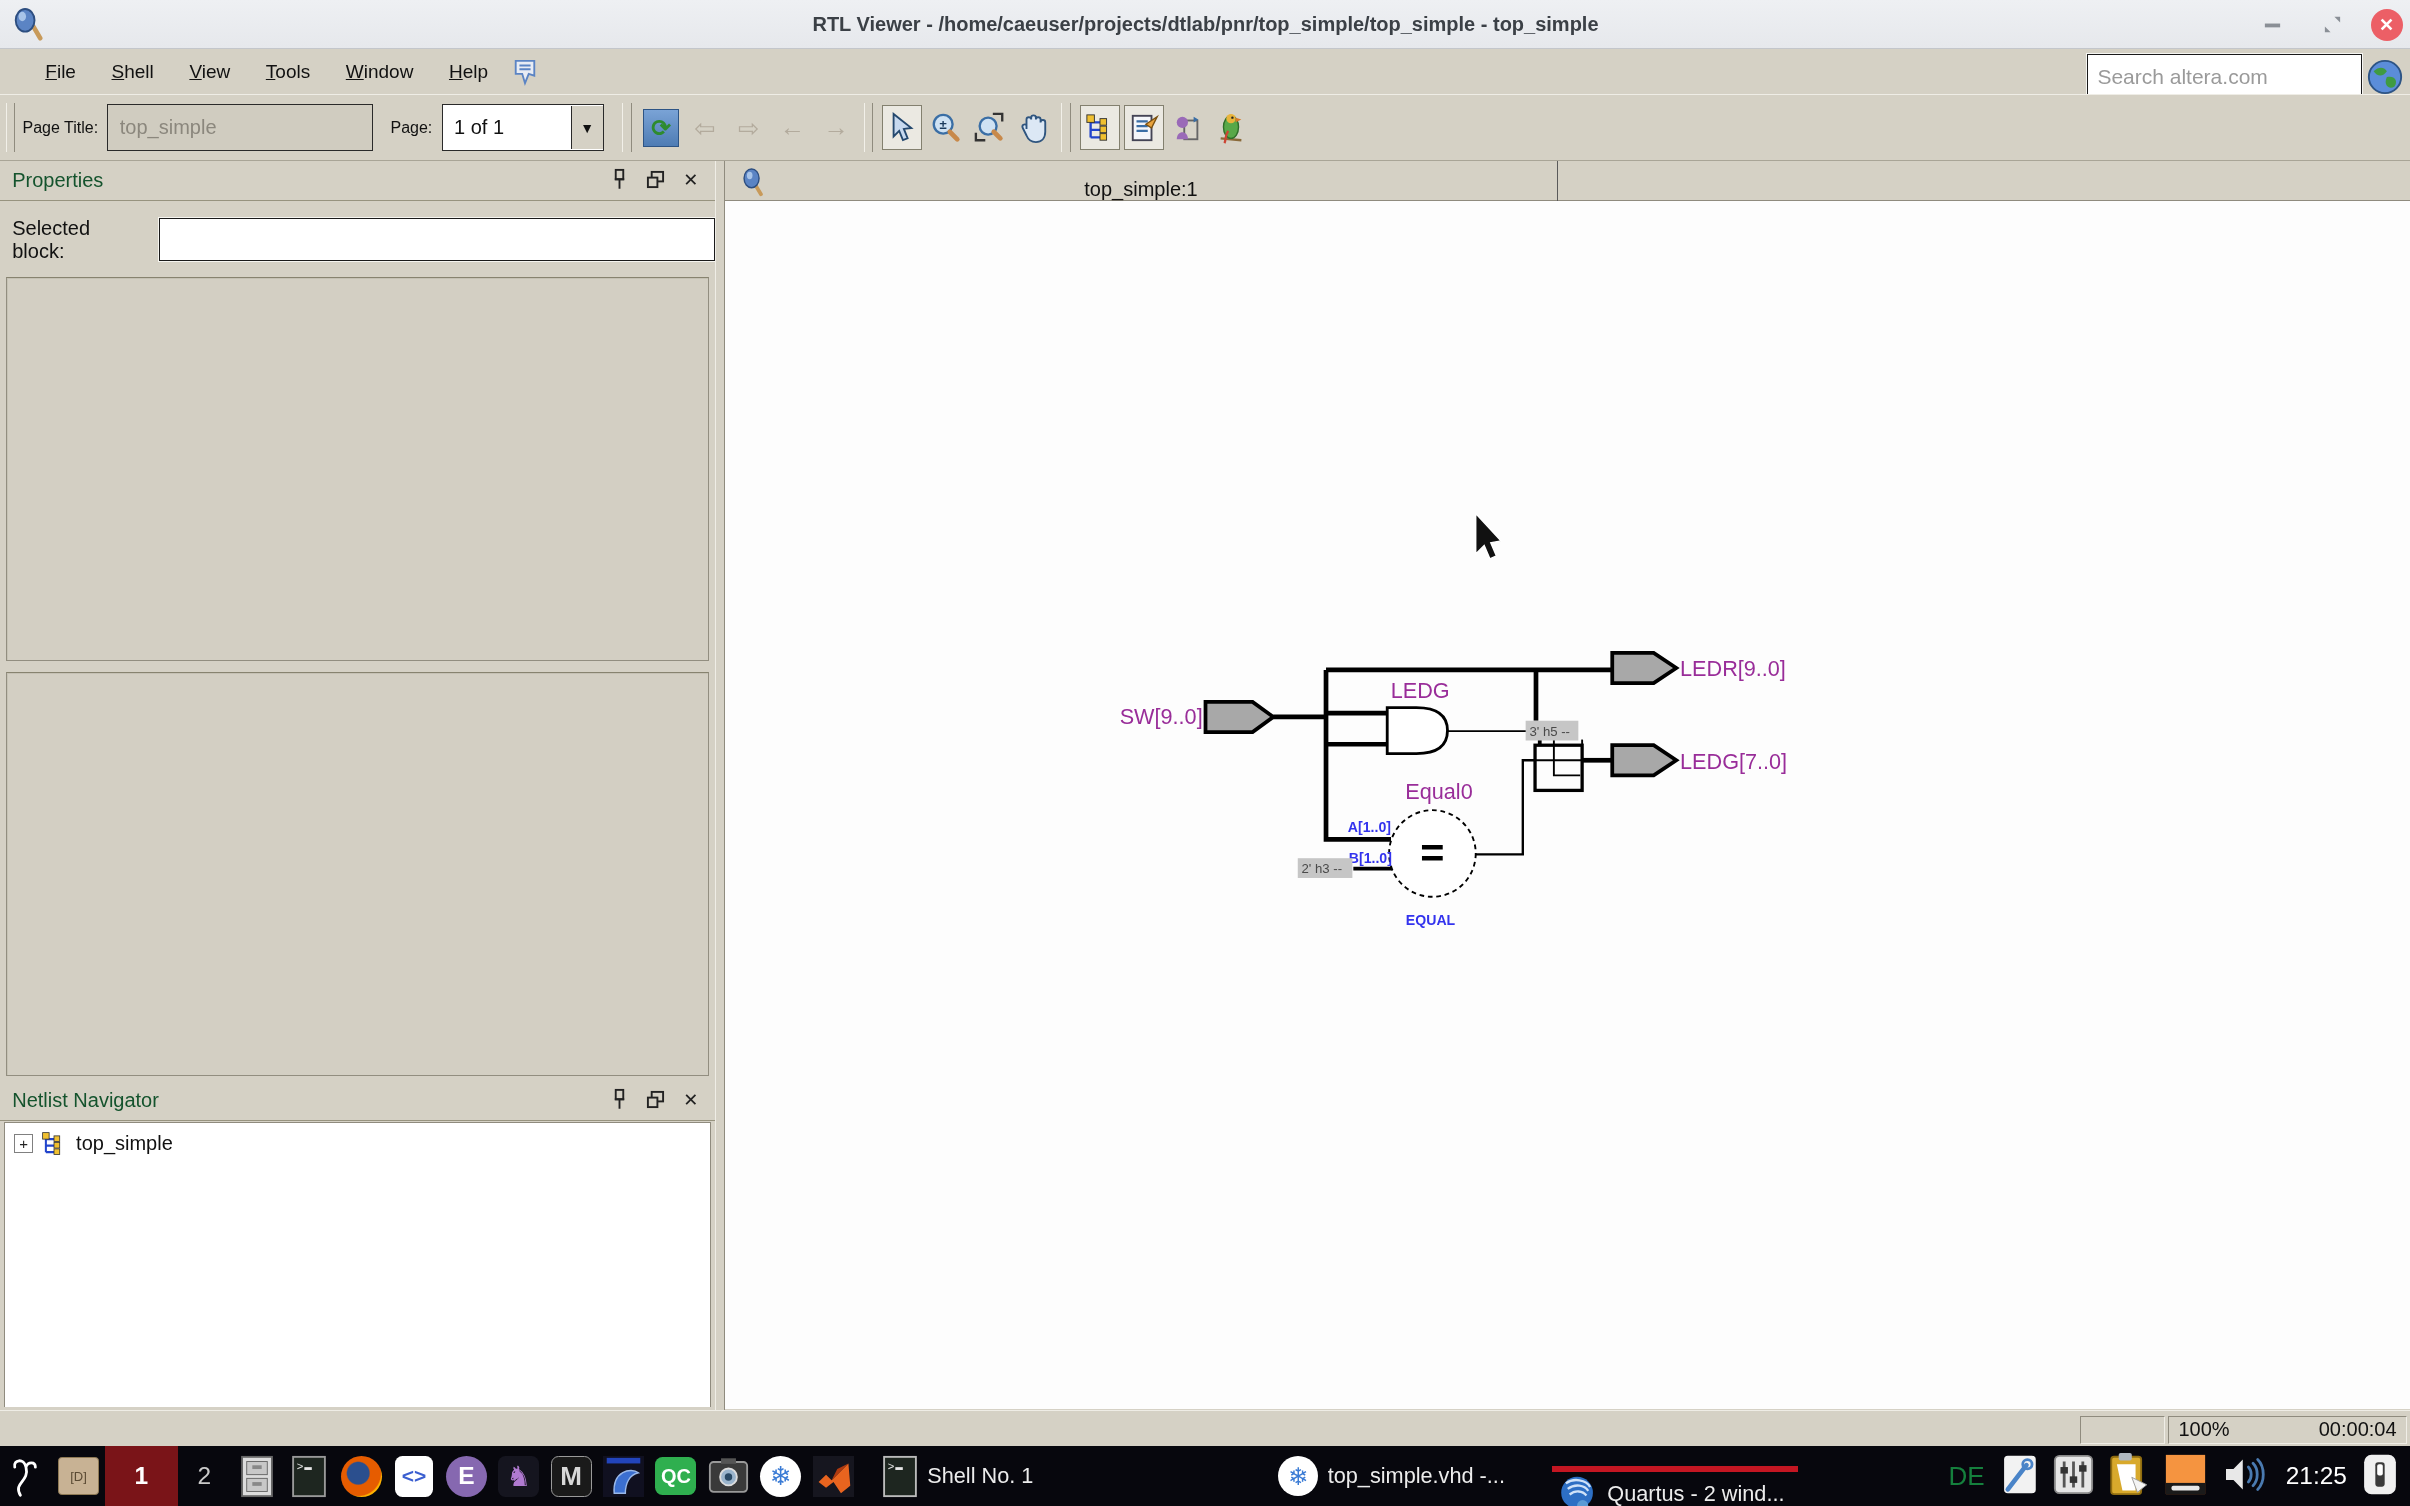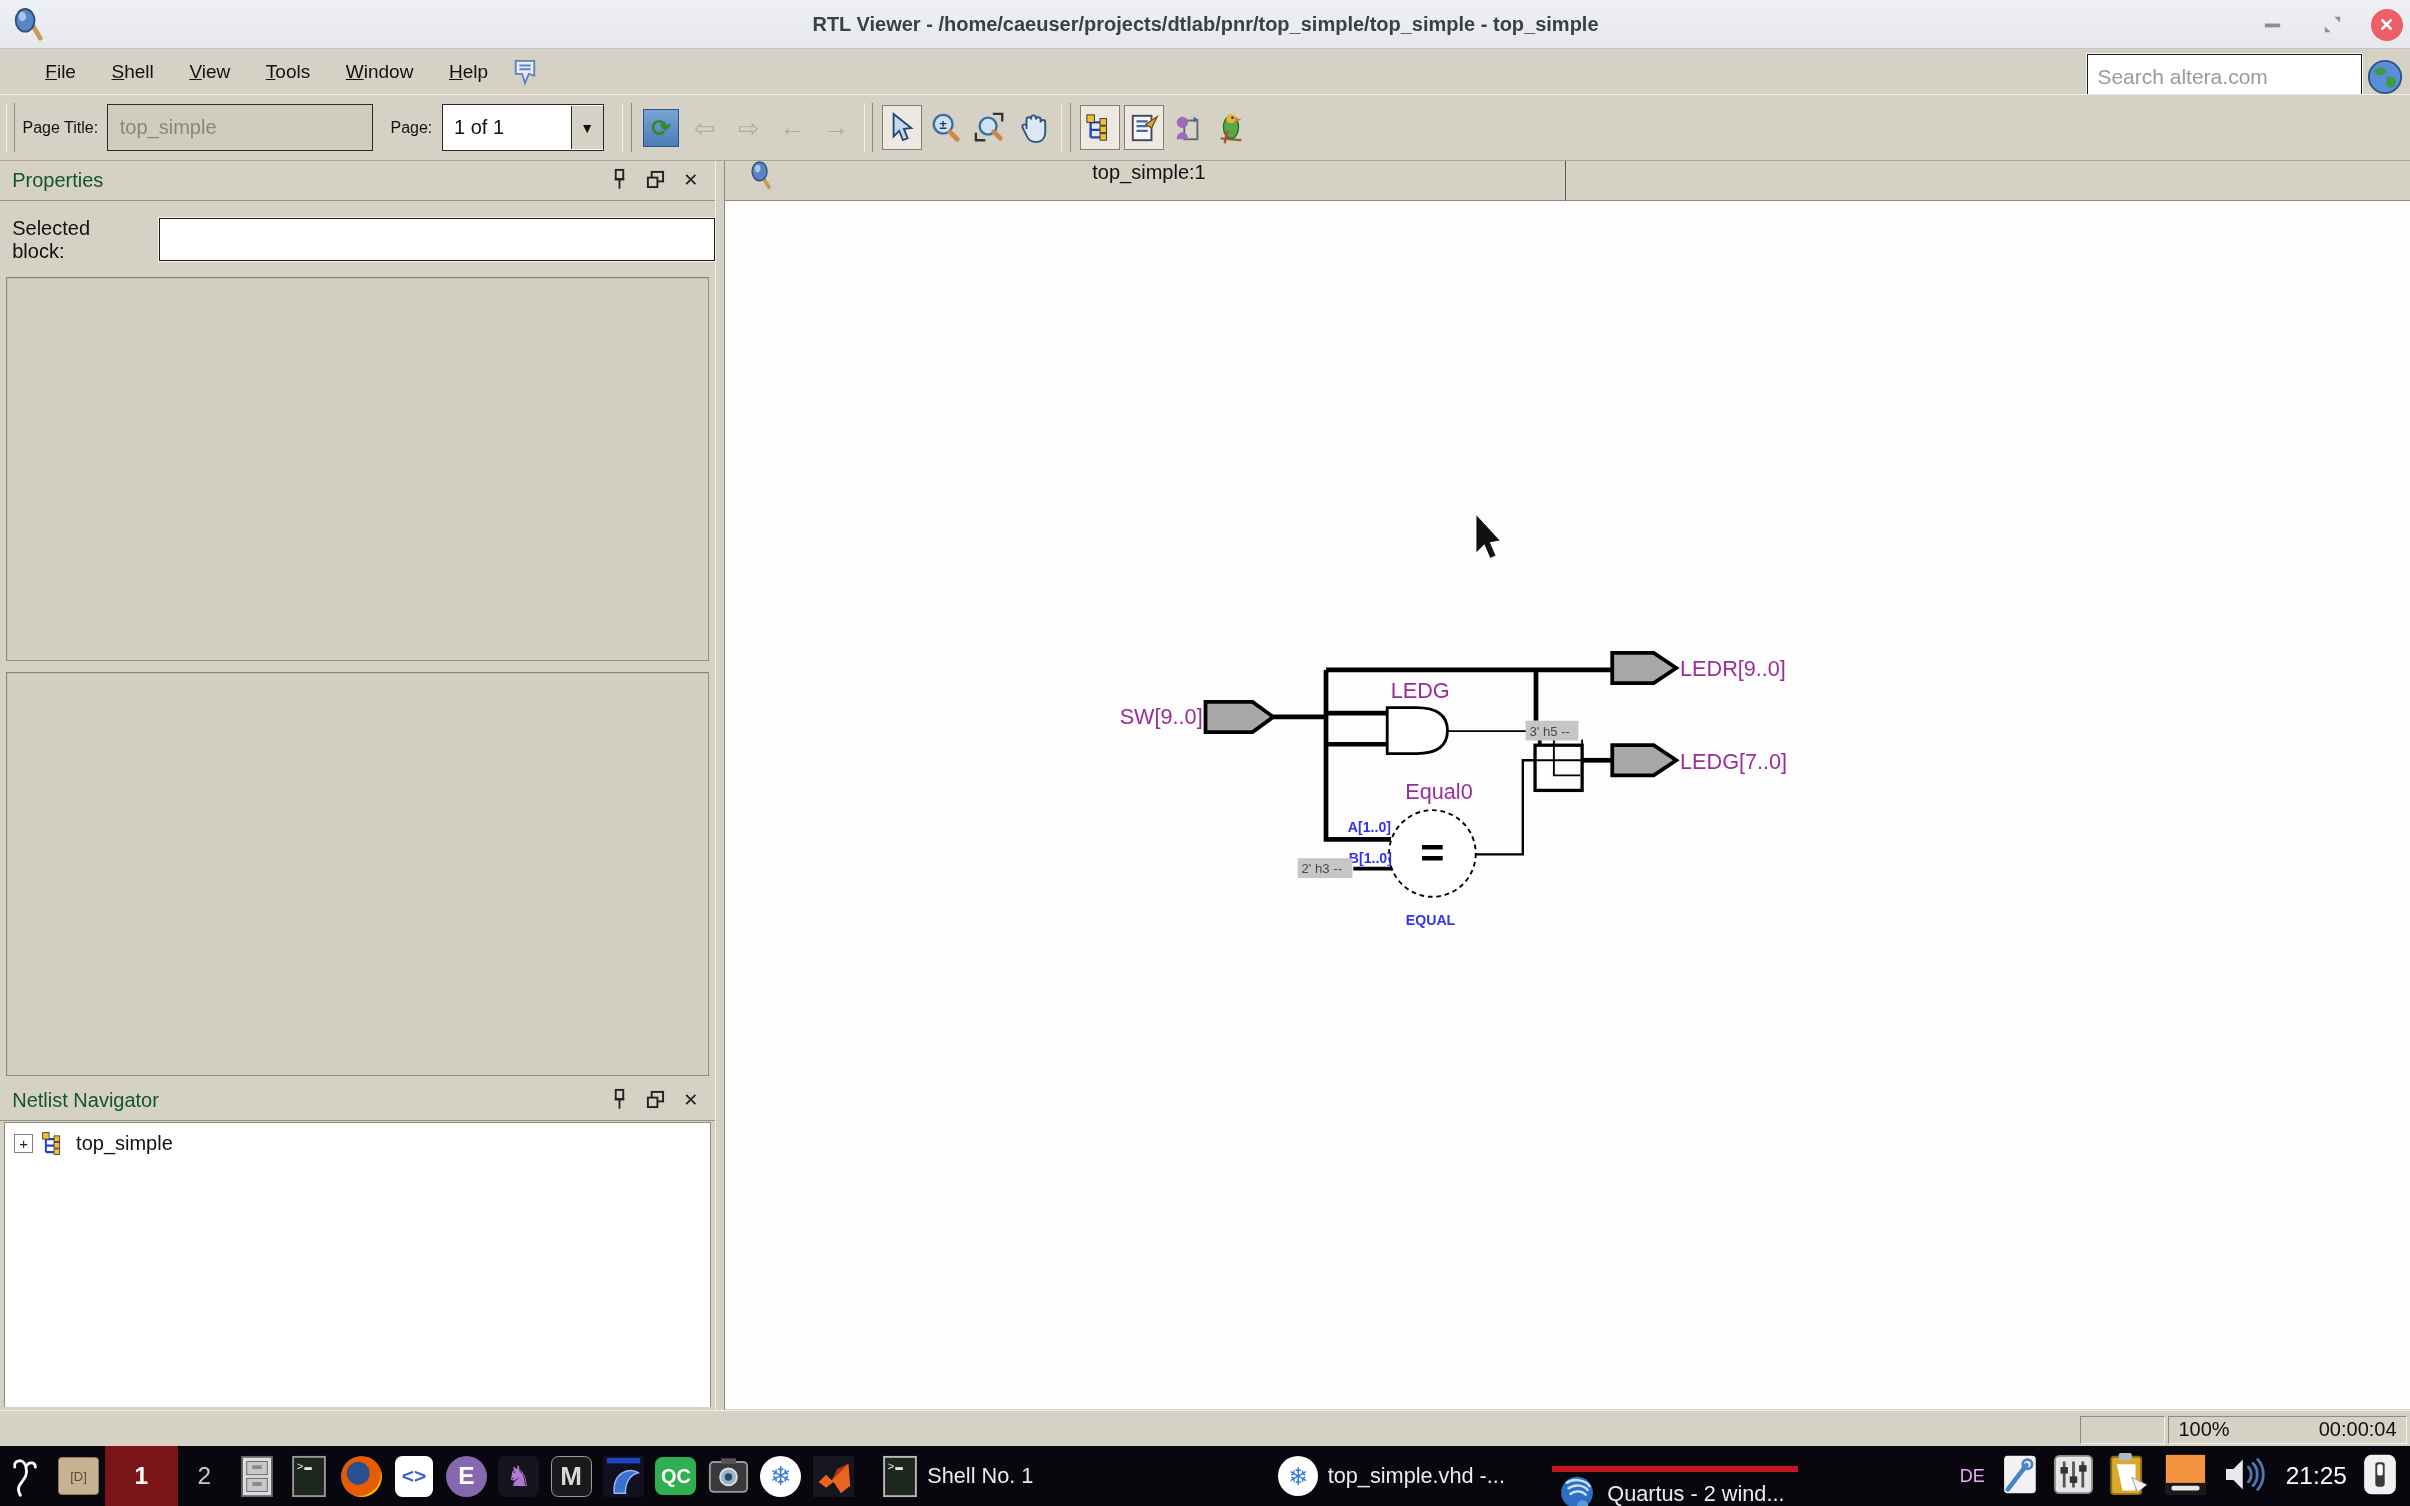--- a/index.html
+++ b/index.html
@@ -77,22 +77,22 @@
     background:#fff; border:1.9px solid #8f8b7e; border-bottom:none; }
   .tree-row { display:flex; align-items:center; padding:7.5px 0 0 9.4px; }
   .expander { width:19px; height:19px; border:0.9px solid #808080; background:#fff;
     font-size:15px; line-height:17px; text-align:center; color:#222; margin-right:7.5px; }
   .tree-label { font-size:20px; color:#111; margin-left:9.4px; }
 
   
   .rightarea { position:absolute; left:725px; top:161px; width:1686px; height:1249px; }
   .tabbar { position:absolute; left:0; top:0; width:1686px; height:40px; background:#d5d1c5;
     border-bottom:0.9px solid #8f8b7e; }
-  .tab-active { position:absolute; left:8px; top:0; width:833px; height:40px;
-    border-right:1.9px solid #5a5a5a; display:flex; align-items:flex-start; }
+  .tab-active { position:absolute; left:0; top:0; width:833px; height:40px;
+    border-right:1.9px solid #5a5a5a; display:flex; align-items:flex-end; }
   .tab-label { position:absolute; left:0; right:0; text-align:center; font-size:20px; color:#111; }
   .tab-icon { margin-left:17px; z-index:2; }
   .canvas { position:absolute; left:0; top:40px; width:1686px; height:1208px; background:#fdfdfd; }
   .canvas svg { position:absolute; left:0; top:0; }
 
   
   .statusbar { position:absolute; left:0; top:1410px; width:2411px; height:37px; background:#d5d1c5;
     border-top:0.9px solid #efede6; }
   .status-cell { position:absolute; top:4.7px; height:28px; background:#d5d1c5;
     border:0.9px solid #8f8b7e; border-bottom-color:#f0eee7; border-right-color:#f0eee7;
@@ -105,21 +105,21 @@
     display:flex; align-items:center; color:#e6e6e6; }
   .tb-ic { width:43px; height:45px; margin:0 4.7px; display:flex; align-items:center; justify-content:center;
     font-size:24.5px; flex:0 0 auto; }
   .ws { width:53px; height:60px; display:flex; align-items:center; justify-content:center;
     font-size:24.5px; color:#c9c9c9; flex:0 0 auto; }
   .ws.active { background:#7a1418; color:#fff; font-weight:bold; width:73px; }
   .task { display:flex; align-items:center; gap:9.4px; margin-left:22.6px; flex:0 0 auto; position:relative; }
   .task .t-label { font-size:21.7px; color:#ececec; white-space:nowrap; }
   .urgent-bar { position:absolute; left:-5.6px; right:-13px; top:-7.5px; height:5.6px; background:#c41622; }
   .tray { margin-left:auto; display:flex; align-items:center; gap:15px; padding-right:13px; }
-  .tray-text { font-size:18px; color:#f0abfc; }
+  .tray-text { font-size:26px; color:#15803d; }
   .clock { font-size:24.5px; color:#ffffff; }
   .badge { border-radius:7.5px; display:flex; align-items:center; justify-content:center; }
 </style>
 </head>
 <body>
 
 <div id="screen">
 
   <div class="titlebar">
     <span class="win-icon">

